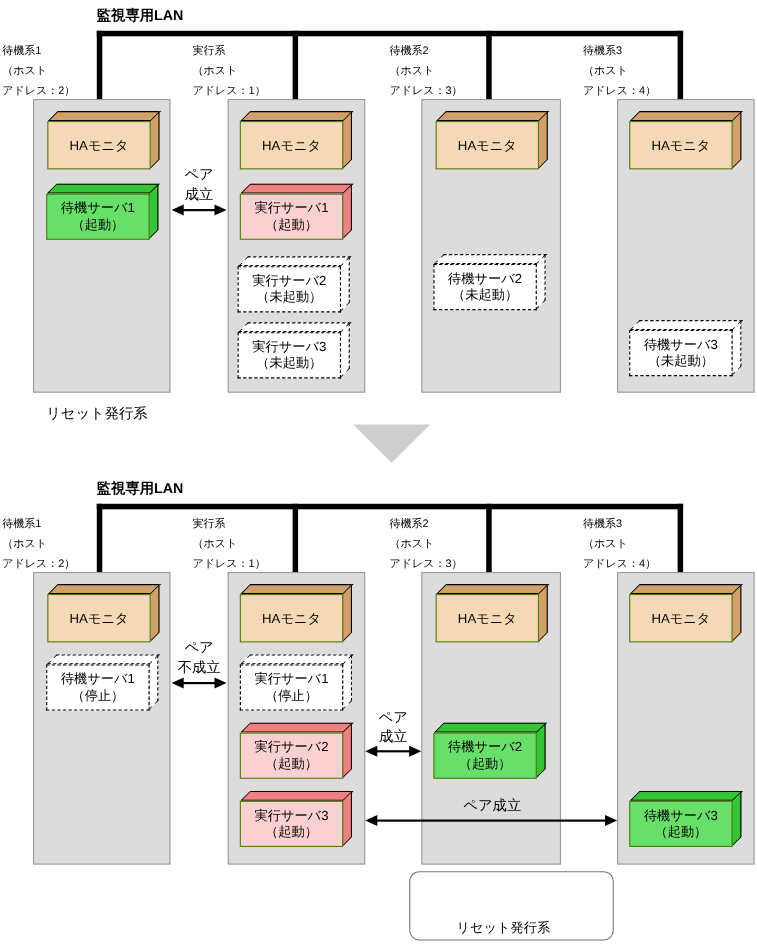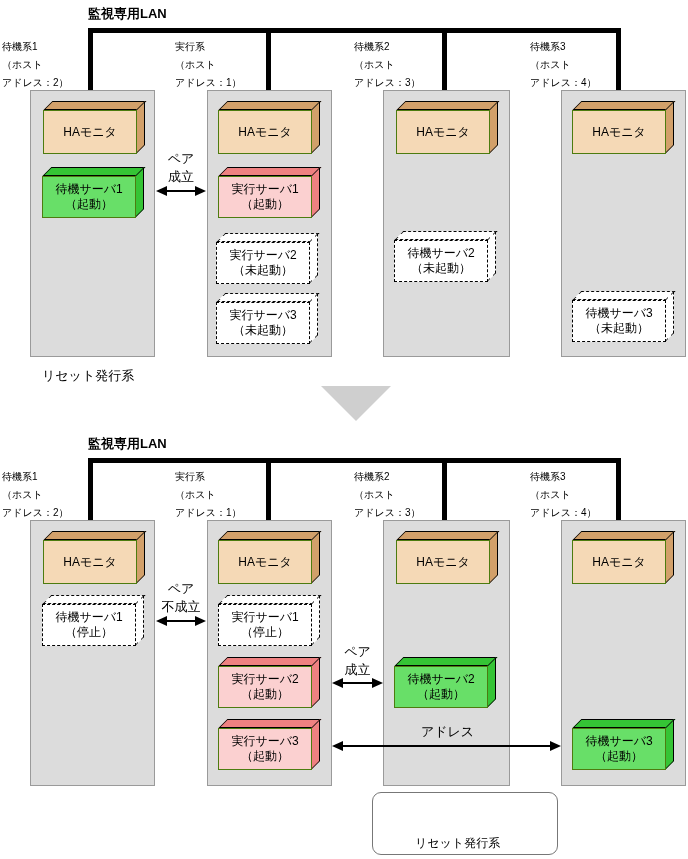--- a/index.html
+++ b/index.html
@@ -228,21 +228,21 @@
     <div class="darrow" style="left:156px;top:616px;width:50px">
         <div class="ln"></div>
       </div>
 
     <div class="pair-label" style="left:330px;top:643px;width:55px">ペア
 成立</div>
     <div class="darrow" style="left:332px;top:678px;width:51px">
         <div class="ln"></div>
       </div>
 
-    <div class="pair-label" style="left:400px;top:723px;width:95px">アドレス</div>
+    <div class="pair-label" style="left:400px;top:723px;width:95px">ペア成立</div>
     <div class="darrow" style="left:332px;top:741px;width:229px">
         <div class="ln"></div>
       </div>
 
     <div class="note" style="left:372px;top:792px;width:186px;height:63px">
       <div style="padding-left:42px">リセット発行系</div>
       
       
     </div>
   </div>

